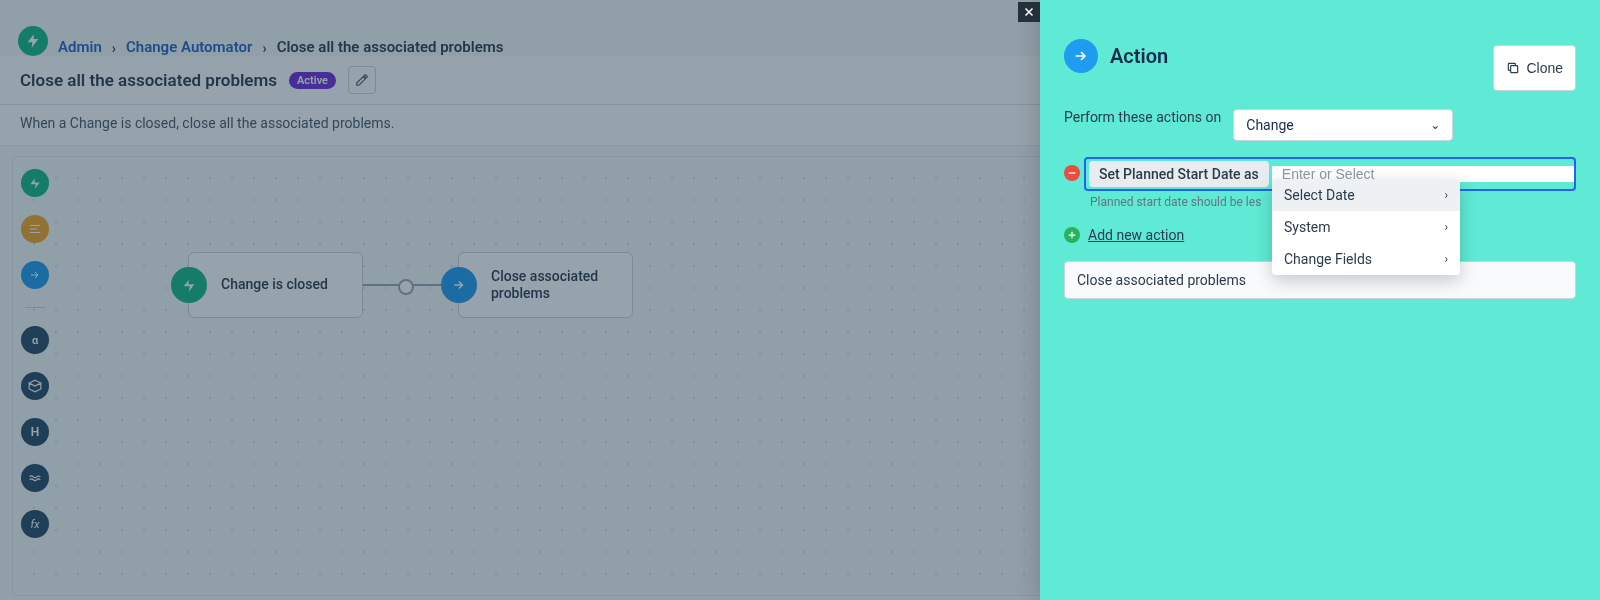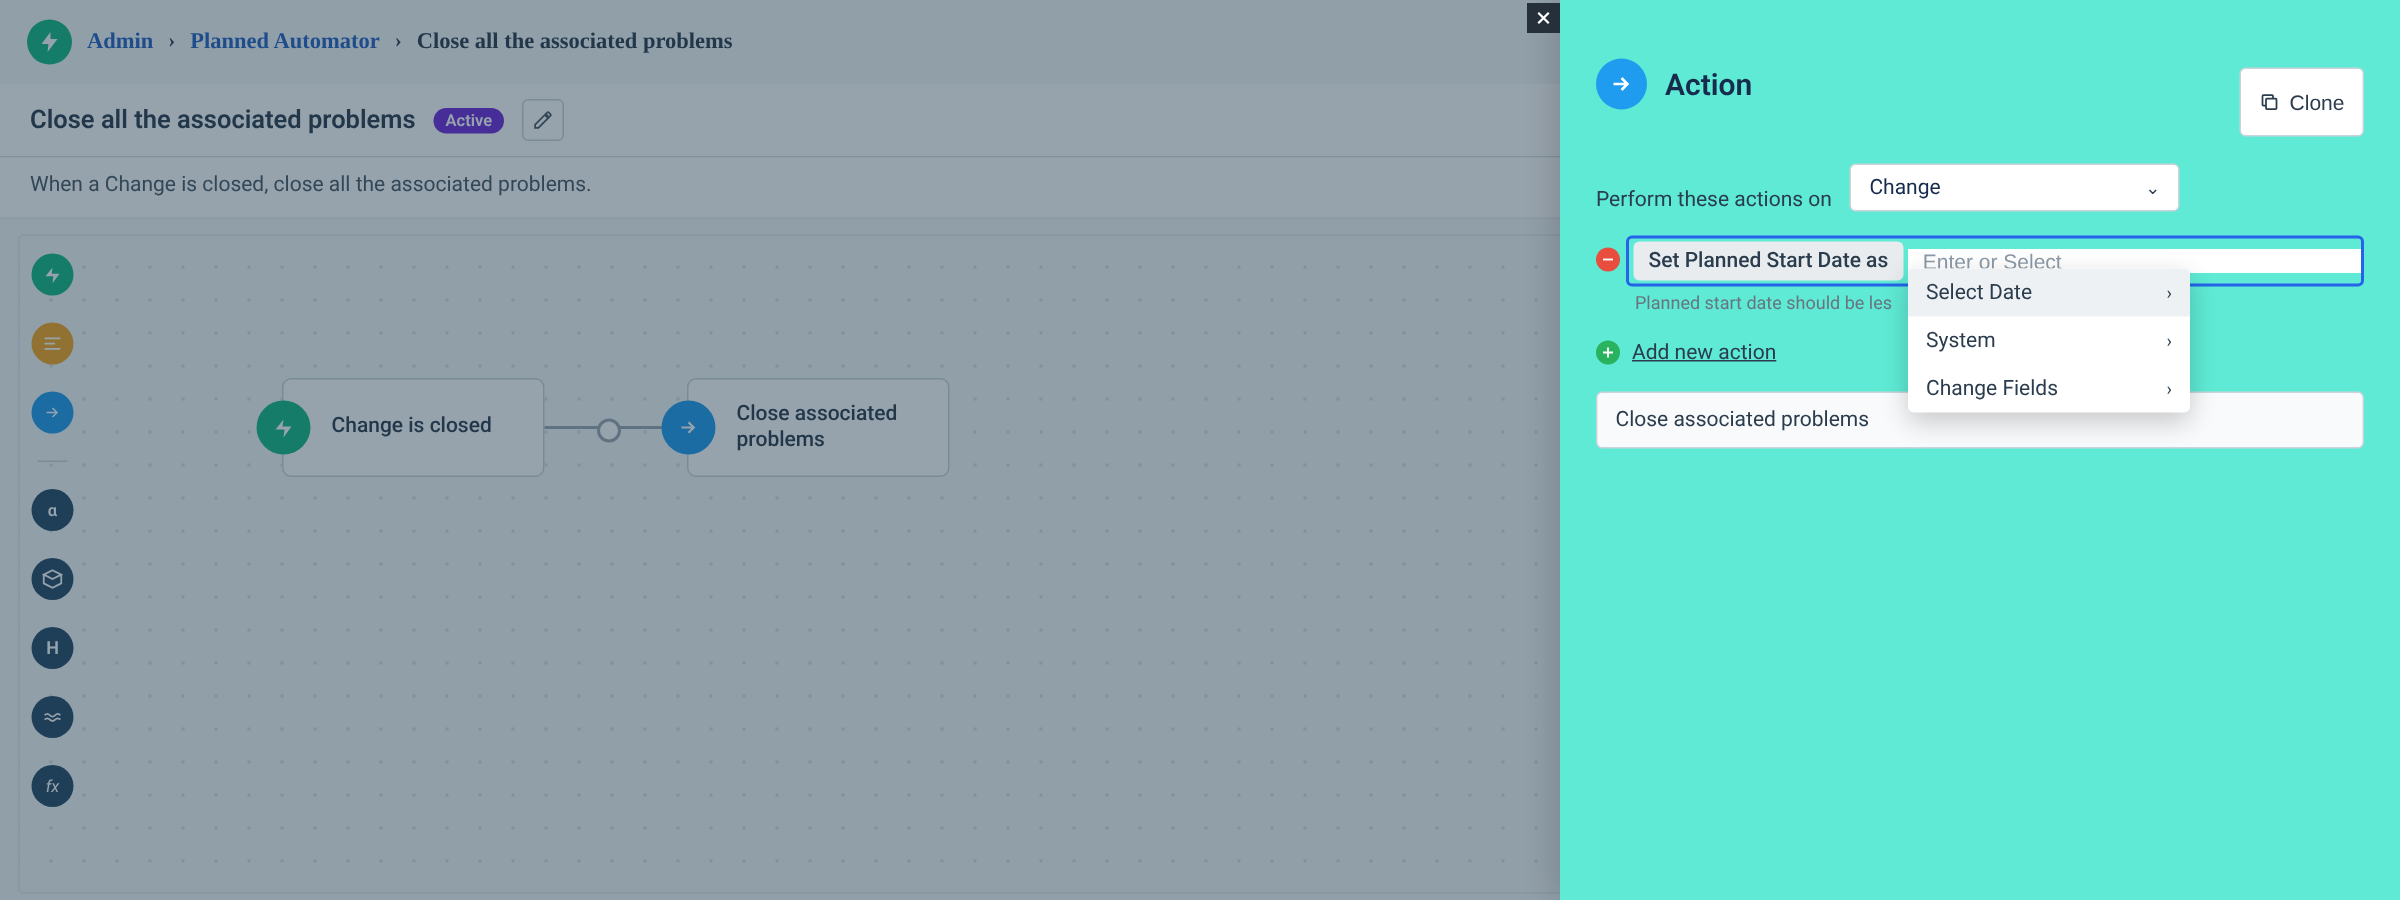--- a/index.html
+++ b/index.html
@@ -1,20 +1,20 @@
 <!DOCTYPE html>
 <html><head>
 <meta charset="utf-8">
 <style>
   * { box-sizing: border-box; }
   html, body { margin:0; padding:0; font-family: -apple-system, BlinkMacSystemFont, "Segoe UI", Roboto, Helvetica, Arial, sans-serif; font-size:14px; color:#172B4D;}
   body { width:1600px; height:600px; overflow:hidden; position:relative; background:#f5f7f9;}
   .mask { position:absolute; inset:0; background:rgba(24,50,71,0.45); z-index:5;}
   
-  .breadcrumb { height:56px; display:flex; align-items:center; padding:0 18px; gap:10px; background:#f5f7f9;font-family:Liberation Serif, serif;}
+  .breadcrumb { height:56px; display:flex; align-items:flex-end; padding:0 18px; gap:10px; background:#f5f7f9;}
   .logo-circle { width:30px; height:30px; border-radius:50%; background:#12b886; display:flex; align-items:center; justify-content:center; color:#fff;}
   .bc-link { color:#2563c5; font-weight:600; font-size:15px;}
   .bc-sep { color:#2a3c4d; font-weight:600;}
   .bc-current { color:#2a3c4d; font-weight:600; font-size:15px;}
   
   .title-row { display:flex; align-items:center; padding:10px 20px; gap:12px; border-bottom:1px solid #d8dee4; background:#fff;}
   .title-row h1 { font-size:17px; font-weight:600; margin:0; color:#2a3c4d;}
   .badge { background:#6d28d9; color:#fff; font-size:11px; font-weight:600; padding:2px 8px; border-radius:10px;}
   .edit-btn { width:28px; height:28px; border:1px solid #cbd4db; border-radius:4px; background:#fff; display:flex; align-items:center; justify-content:center; color:#475867;}
   .desc-row { padding:10px 20px 14px; font-size:14px; color:#475867; border-bottom:1px solid #e6ebef; background:#fff;}
@@ -37,21 +37,21 @@
   .edge::before{content:""; position:absolute; left:35px; top:-5px; width:12px; height:12px; border:2px solid #9aa6b2; border-radius:50%; background:#fff;}
   .edge::after{content:""; position:absolute; right:-1px; top:-4px; width:0; height:0; border-left:8px solid #9aa6b2; border-top:5px solid transparent; border-bottom:5px solid transparent;}
   
   .panel { position:absolute; top:0; right:0; width:560px; height:100%; background:#5eead4; z-index:10; box-shadow:-4px 0 20px rgba(0,0,0,.15); display:flex; flex-direction:column; }
   .close-btn { position:absolute; top:2px; left:-22px; width:22px; height:20px; background:#26303a; color:#fff; display:flex; align-items:center; justify-content:center; font-size:14px;}
   .panel-head{ display:flex; align-items:center; justify-content:space-between; padding:20px 24px 18px; }
   .panel-head-left{ display:flex; align-items:center; gap:12px;}
   .panel-head-left .bigcirc{ width:34px; height:34px; border-radius:50%; background:#1f9cf0; display:flex; align-items:center; justify-content:center; color:#fff;}
   .panel-head h2{ margin:0; font-size:20px; font-weight:600; color:#172b4d;}
   .clone-btn{ border:1px solid #cbd4db; border-radius:4px; background:#fff; padding:14px 12px; font-size:14px; color:#2a3c4d; display:flex; align-items:center; gap:6px;margin-top:25px;}
-  .perform-row{ display:flex; align-items:flex-end; gap:12px; padding:0 24px 16px; font-size:14px; color:#2a3c4d;}
+  .perform-row{ display:flex; align-items:flex-start; gap:12px; padding:0 24px 16px; font-size:14px; color:#2a3c4d;}
   .select-box{ flex:0 0 220px; display:flex; align-items:center; justify-content:space-between; border:1px solid #cbd4db; border-radius:4px; padding:7px 12px; background:#fff; color:#172b4d;}
   .action-row{ display:flex; align-items:flex-start; gap:4px; padding:0 24px; position:relative;}
   .minus-ic{ width:16px; height:16px; border-radius:50%; background:#e84d3d; color:#fff; display:flex; align-items:center; justify-content:center; font-size:12px; margin-top:8px; flex-shrink:0;}
   .action-field{ flex:1; display:flex; align-items:center; border:2px solid #2563eb; border-radius:4px; height:34px; overflow:hidden;}
   .chip{ background:#e8ecef; color:#2a3c4d; font-size:14px; padding:5px 10px; border-radius:4px; margin:3px; font-weight:500;}
   .field-input{ border:none; outline:none; font-size:14px; padding:0 10px; flex:1; color:#2a3c4d;}
   .field-input::placeholder{ color:#8a99a8;}
   .hint{ font-size:12px; color:#68747f; padding:4px 0 0 50px;}
   .add-row{ display:flex; align-items:flex-end; gap:8px; padding:18px 24px 18px 24px; font-size:14px; color:#2a3c4d;text-decoration:underline;}
   .plus-ic{ width:16px; height:16px; border-radius:50%; background:#29b35f; color:#fff; display:flex; align-items:center; justify-content:center; font-size:12px;}
@@ -67,21 +67,21 @@
 <body>
 
 <div class="breadcrumb">
   <div class="logo-circle">
     <svg width="16" height="16" viewBox="0 0 24 24" fill="white">
         <path d="M13 2 L4 14 H11 L10 22 L20 9 H13 Z"></path>
       </svg>
   </div>
   <span class="bc-link">Admin</span>
   <span class="bc-sep">›</span>
-  <span class="bc-link">Planned Automator</span>
+  <span class="bc-link">Change Automator</span>
   <span class="bc-sep">›</span>
   <span class="bc-current">Close all the associated problems</span>
 </div>
 
 <div class="title-row">
   <h1>Close all the associated problems</h1>
   <span class="badge">Active</span>
   <button class="edit-btn">
     <svg width="14" height="14" viewBox="0 0 24 24" fill="none" stroke="#475867" stroke-width="2">
         <path d="M3 17.25V21h3.75L17.8 9.94l-3.75-3.75L3 17.25zM20.7 7.04a1 1 0 0 0 0-1.41l-2.34-2.34a1 1 0 0 0-1.41 0l-1.83 1.83 3.75 3.75 1.83-1.83z"></path>

